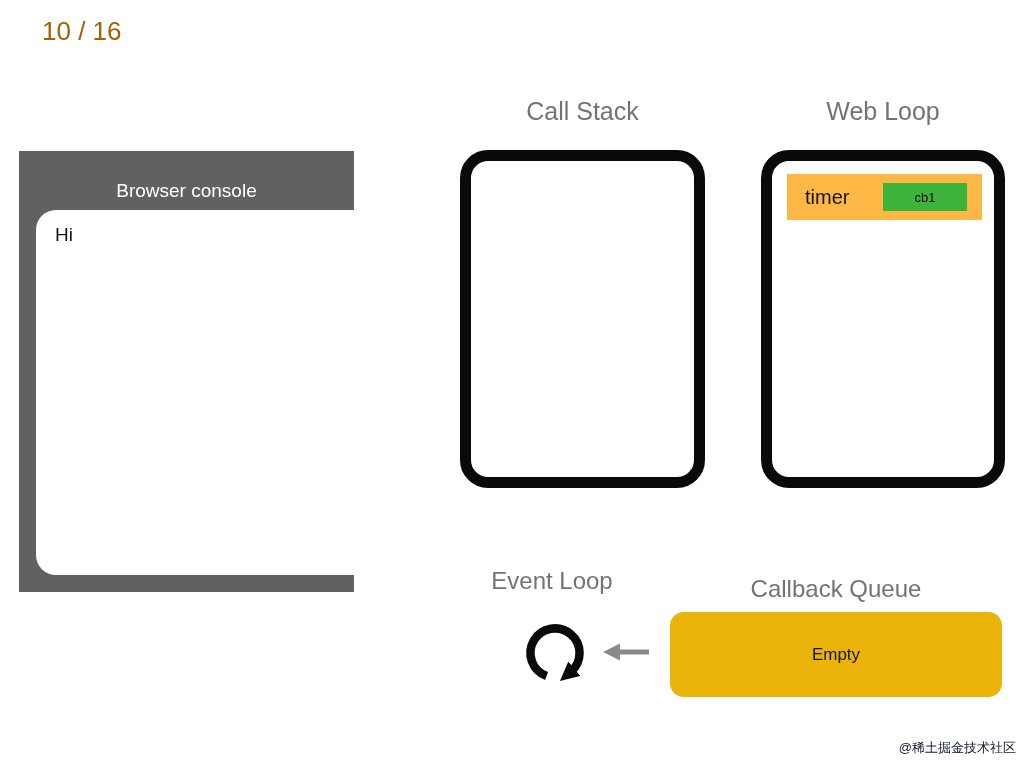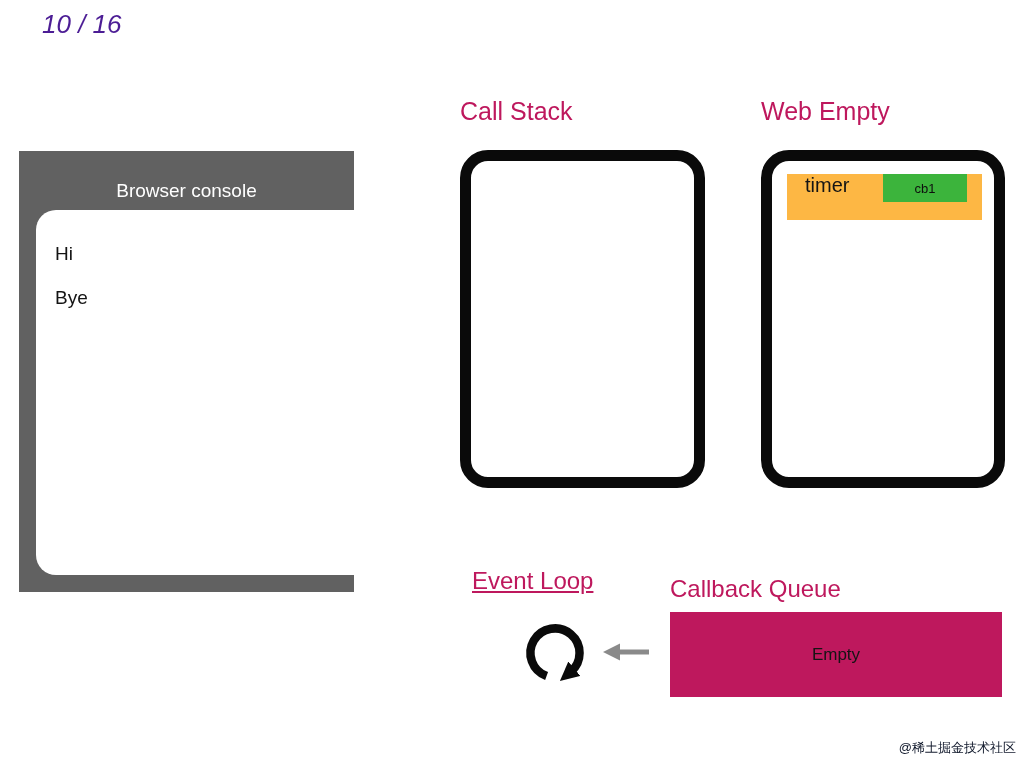--- a/index.html
+++ b/index.html
@@ -8,82 +8,82 @@
     background: #ffffff;
     font-family: "Liberation Sans", sans-serif;
     color: #1b1b1b;
     position: relative;
     overflow: hidden;
   }
   .abs { position: absolute; }
 
   
   .slide-counter {
-    left: 42px; top: 9px;
+    left: 42px; top: 16px;
     font-size: 26px;
-    color: #4c1d95;
-    font-style: italic;
+    color: #a16207;
   }
 
   
   .console-frame {
     left: 19px; top: 151px;
     width: 335px; height: 441px;
     background: #616161;
     box-sizing: border-box;
   }
   .console-title {
     margin-top: 29px;
     text-align: center;
     color: #ffffff;
     font-size: 19px;
   }
   .console-screen {
     position: absolute;
     left: 17px; top: 59px;
     width: 367px; height: 365px;
     background: #ffffff;
-    padding: 33px 0 0 19px;
+    padding: 14px 0 0 19px;
     box-sizing: border-box;
     border-radius: 20px;
   }
   .console-line {
     font-size: 19px;
     margin-bottom: 22px;
     color: #141414;
   }
 
   
   .section-title {
     font-size: 25px;
-    color: #be185d;
+    color: #737373;
+    text-align: center;
   }
   .call-stack-title { left: 460px; top: 97px; width: 245px; }
   .web-apis-title   { left: 761px; top: 97px; width: 244px; }
-  .event-loop-title { left: 472px; top: 567px; width: 160px; font-size: 24px; text-decoration: underline; }
+  .event-loop-title { left: 472px; top: 567px; width: 160px; font-size: 24px; }
   .callback-queue-title { left: 670px; top: 575px; width: 332px; font-size: 24px; }
 
   
   .stack-box {
     width: 245px; height: 338px;
     border: 11px solid #0a0a0a;
     border-radius: 28px;
     background: #ffffff;
     box-sizing: border-box;
   }
   .call-stack-box { left: 460px; top: 150px; }
   .web-apis-box   { left: 761px; top: 150px; width: 244px; }
 
   
   .timer-bar {
     left: 787px; top: 174px;
     width: 195px; height: 46px;
     background: #fdb744;
     display: flex;
-    align-items: flex-start;
+    align-items: center;
     justify-content: space-between;
     padding: 0 15px 0 18px;
     box-sizing: border-box;
   }
   .timer-label { font-size: 20px; color: #141414; }
   .callback-chip {
     width: 84px; height: 28px;
     background: #3cb43c;
     display: flex;
     align-items: center;
@@ -93,51 +93,51 @@
   }
 
   
   .loop-icon { left: 521px; top: 619px; width: 68px; height: 68px; }
   .queue-arrow { left: 603px; top: 640px; width: 48px; height: 24px; }
 
   
   .queue-box {
     left: 670px; top: 612px;
     width: 332px; height: 85px;
-    background: #be185d;
+    background: #eab308;
     display: flex;
     align-items: center;
     justify-content: center;
+    border-radius: 14px;
   }
   .queue-status { font-size: 17px; color: #141414; }
 
   
   .watermark {
     right: 8px; top: 739px;
     font-size: 13px;
     color: #0f172a;
   }
 </style>
 </head>
 <body>
 
 <div class="abs slide-counter">10 / 16</div>
 
 <div class="abs console-frame">
   <div class="console-title">Browser console</div>
   <div class="console-screen">
     <div class="console-line">Hi</div>
-    <div class="console-line">Bye</div>
   </div>
 </div>
 
 <div class="abs section-title call-stack-title">Call Stack</div>
 <div class="abs stack-box call-stack-box"></div>
 
-<div class="abs section-title web-apis-title">Web Empty</div>
+<div class="abs section-title web-apis-title">Web Loop</div>
 <div class="abs stack-box web-apis-box"></div>
 <div class="abs timer-bar">
   <span class="timer-label">timer</span>
   <span class="callback-chip">cb1</span>
 </div>
 
 <div class="abs section-title event-loop-title">Event Loop</div>
 <svg class="abs loop-icon" viewBox="0 0 72 72" xmlns="http://www.w3.org/2000/svg">
   <defs>
     <marker id="loopArrow" markerUnits="userSpaceOnUse" markerWidth="20" markerHeight="20" refX="5" refY="10" orient="auto">

